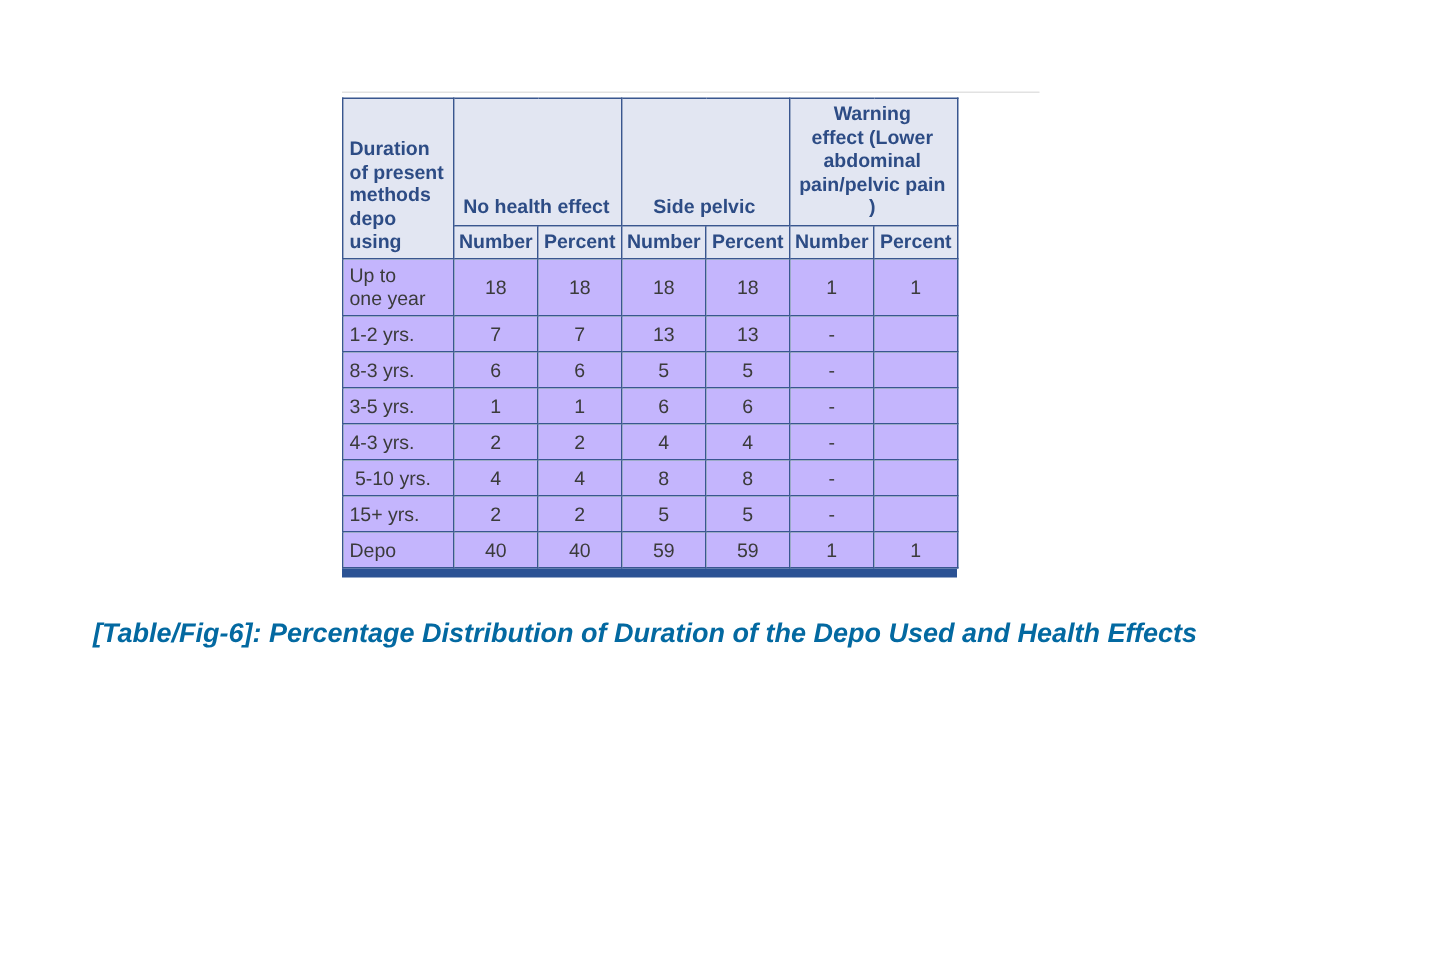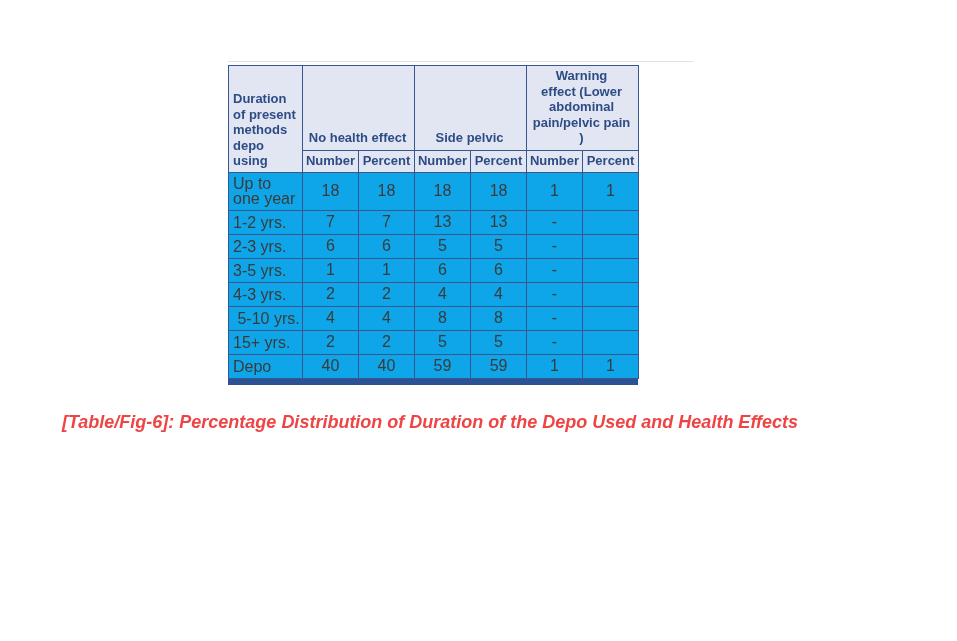--- a/index.html
+++ b/index.html
@@ -58,23 +58,23 @@
   }
   tr.sub-row { height: 22px; }
   tr.sub-row th {
     text-align: center;
     vertical-align: middle;
     padding: 0;
   }
   tbody tr { height: 24px; }
   tbody tr.tall-row { height: 38px; }
   tbody td {
-    background: #0ea5e9;
+    background: #c4b5fd;
     color: #3b3b3b;
-    font-size: 16px;
+    font-size: 13px;
     text-align: center;
     vertical-align: middle;
     padding: 0;
   }
   tbody td.row-label {
     text-align: left;
     padding-left: 4px;
     padding-right: 2px;
     white-space: pre-wrap;
     line-height: 15px;
@@ -82,21 +82,21 @@
   .bottom-bar {
     width: 410px;
     height: 6px;
     background: #2b5294;
   }
   .caption {
     position: absolute;
     left: 62px;
     top: 410px;
     width: 756px;
-    color: #ef4444;
+    color: #0369a1;
     font-size: 18px;
     font-weight: bold;
     font-style: italic;
     line-height: 24.5px;
   }
 </style>
 </head>
 <body>
 
 <div class="figure">
@@ -147,21 +147,21 @@
       <tr>
         <td class="row-label">1-2 yrs.</td>
         <td>7</td>
         <td>7</td>
         <td>13</td>
         <td>13</td>
         <td>-</td>
         <td></td>
       </tr>
       <tr>
-        <td class="row-label">2-3 yrs.</td>
+        <td class="row-label">8-3 yrs.</td>
         <td>6</td>
         <td>6</td>
         <td>5</td>
         <td>5</td>
         <td>-</td>
         <td></td>
       </tr>
       <tr>
         <td class="row-label">3-5 yrs.</td>
         <td>1</td>

